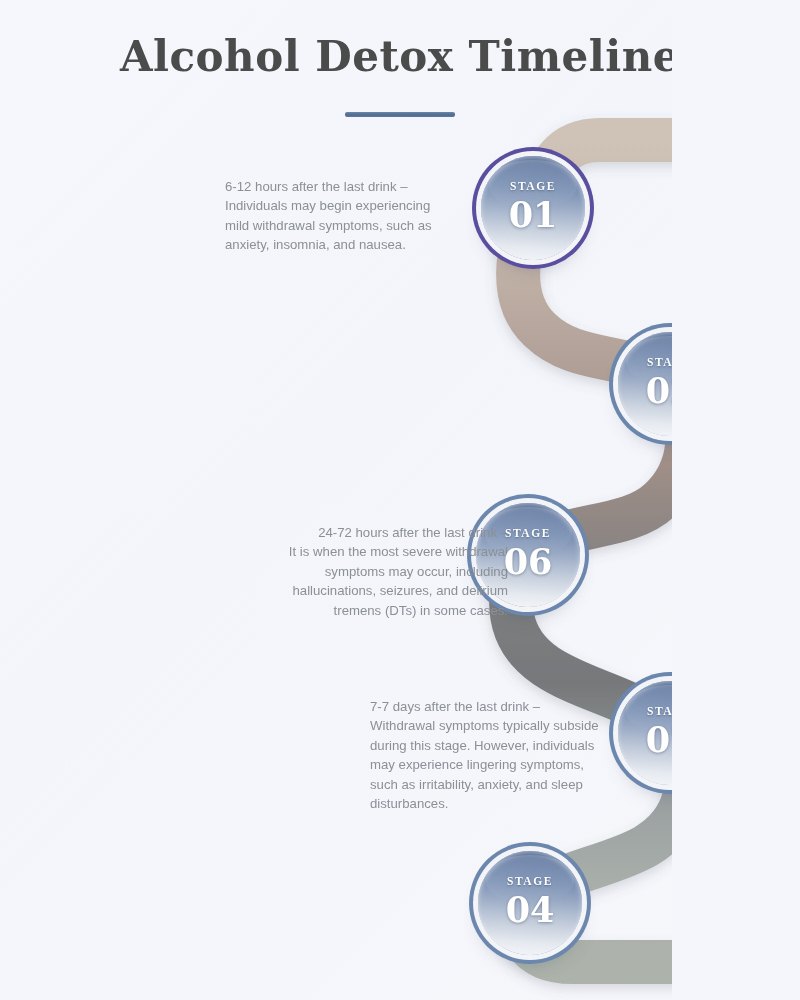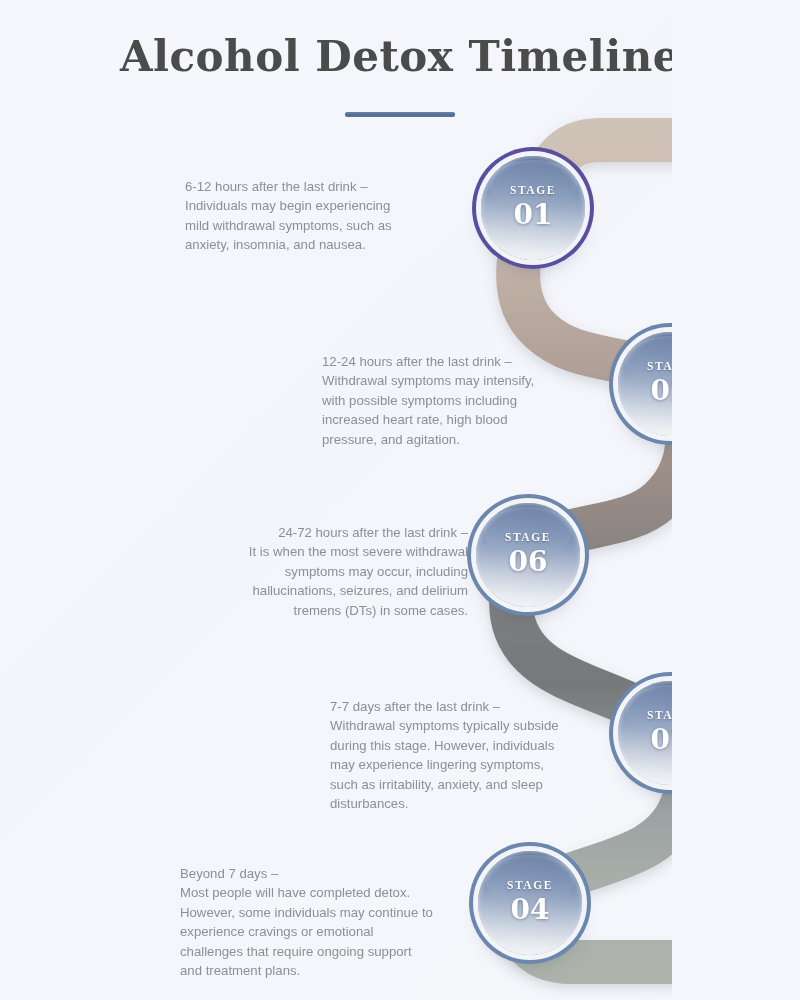--- a/index.html
+++ b/index.html
@@ -102,36 +102,37 @@
     letter-spacing: 1.6px;
     color: #ffffff;
     text-shadow: 0 1px 2px rgba(40,50,75,0.45);
     line-height: 1;
     position: relative;
     z-index: 2;
   }
   .stage-number {
     font-family: "DejaVu Serif", "Liberation Serif", serif;
     font-weight: bold;
-    font-size: 28px;
+    font-size: 35px;
     color: #ffffff;
     text-shadow: 0 1px 3px rgba(40,50,75,0.40);
     line-height: 1.15;
     margin-top: 2px;
     position: relative;
     z-index: 2;
   }
 
   
   .stage-text {
     position: absolute;
     font-size: 13.2px;
     line-height: 19.4px;
     color: #8b8f96;
     white-space: pre-line;
+    margin-left: 40px;
   }
 </style>
 </head>
 <body>
 
 <div id="infographic">
 
   <svg id="ribbon-layer" viewBox="0 0 800 1000" preserveAspectRatio="none" aria-hidden="true">
     <defs>
       <linearGradient id="ribbonGrad" x1="0" y1="0" x2="0" y2="1">
@@ -179,25 +180,20 @@
 Individuals may begin experiencing
 mild withdrawal symptoms, such as
 anxiety, insomnia, and nausea.</div>
 
   <div class="stage-node" style="left:618px; top:332px; --ring:#6b86ad;">
     <div class="stage-disc" style="--ring:#6b86ad;">
       <div class="stage-label">STAGE</div>
       <div class="stage-number">02</div>
     </div>
   </div>
-  <div class="stage-text" style="left:322px; top:352px; width:275px;">12-24 hours after the last drink –
-Withdrawal symptoms may intensify,
-with possible symptoms including
-increased heart rate, high blood
-pressure, and agitation.</div>
 
   <div class="stage-node" style="left:476px; top:503px; --ring:#6c87ae;">
     <div class="stage-disc" style="--ring:#6c87ae;">
       <div class="stage-label">STAGE</div>
       <div class="stage-number">06</div>
     </div>
   </div>
   <div class="stage-text" style="left:196px; top:523px; width:272px;text-align:right;">24-72 hours after the last drink –
 It is when the most severe withdrawal
 symptoms may occur, including
@@ -216,20 +212,14 @@
 may experience lingering symptoms,
 such as irritability, anxiety, and sleep
 disturbances.</div>
 
   <div class="stage-node" style="left:478px; top:851px; --ring:#6c87ae;">
     <div class="stage-disc" style="--ring:#6c87ae;">
       <div class="stage-label">STAGE</div>
       <div class="stage-number">04</div>
     </div>
   </div>
-  <div class="stage-text" style="left:180px; top:864px; width:290px;">Beyond 7 days –
-Most people will have completed detox.
-However, some individuals may continue to
-experience cravings or emotional
-challenges that require ongoing support
-and treatment plans.</div>
 
 </div>
 
 </body></html>

